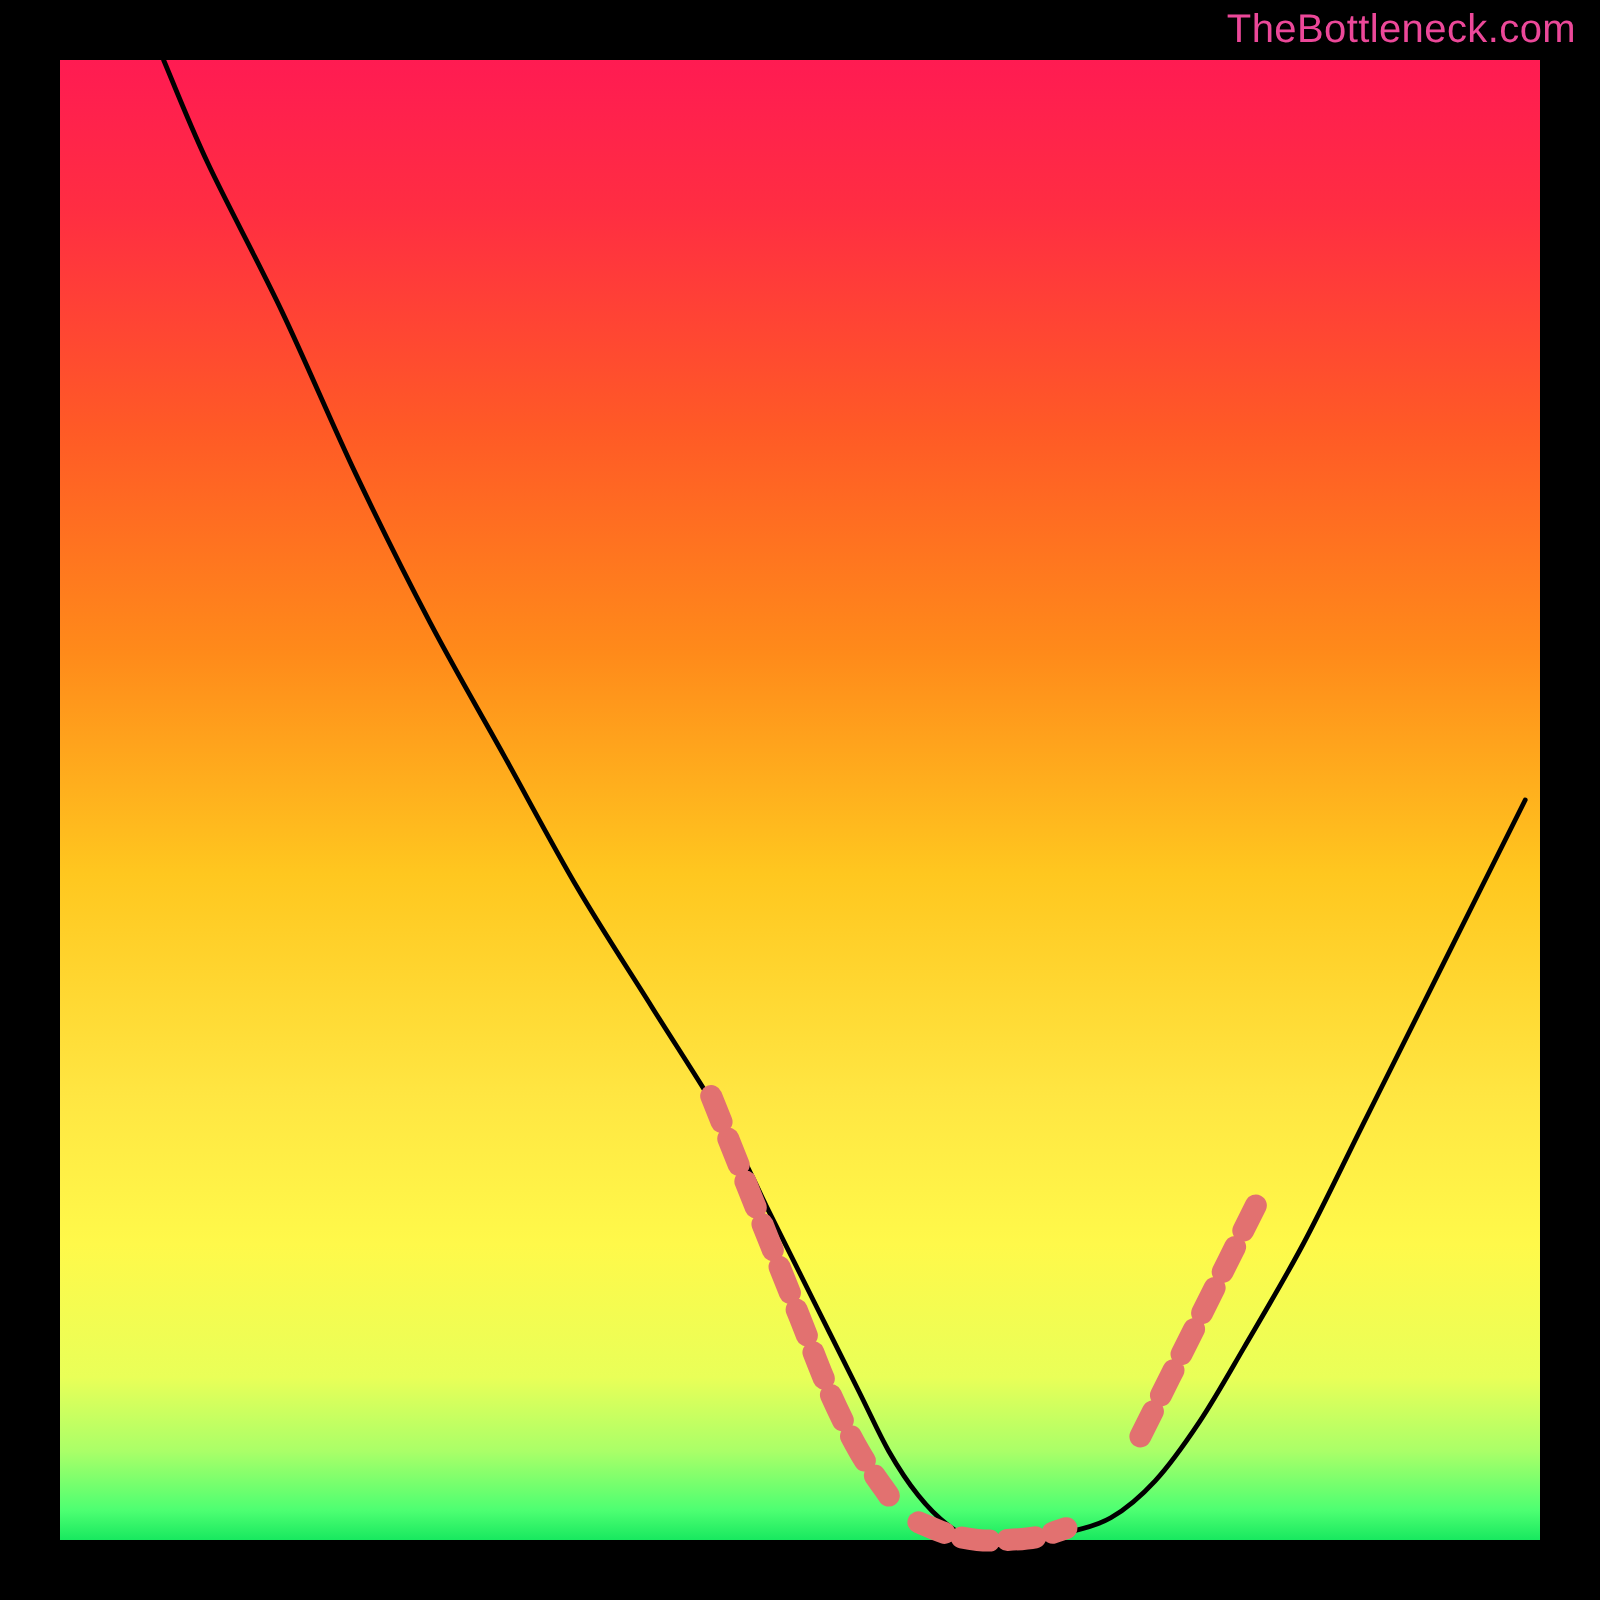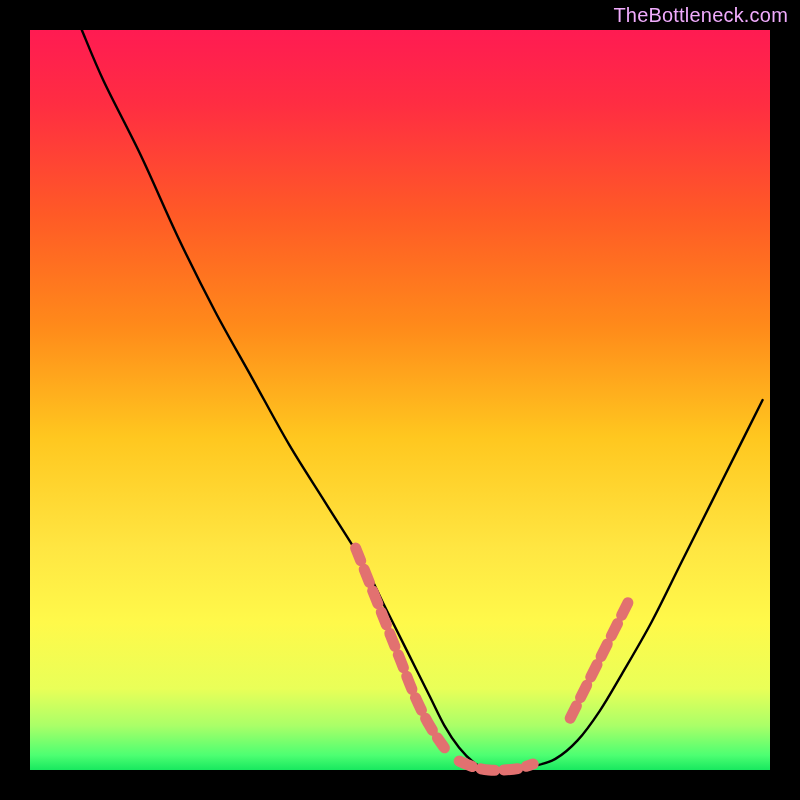--- a/index.html
+++ b/index.html
@@ -20,21 +20,21 @@
   }
   svg {
     position: absolute;
     left: 0;
     top: 0;
   }
   .watermark {
     position: absolute;
     top: 4px;
     right: 12px;
-    color: #f0abfc;
+    color: #ec4899;
     font-size: 20px;
     font-weight: 500;
     letter-spacing: 0.2px;
     user-select: none;
   }
 </style>
 </head>
 <body>
 
 <div class="canvas-wrap">

